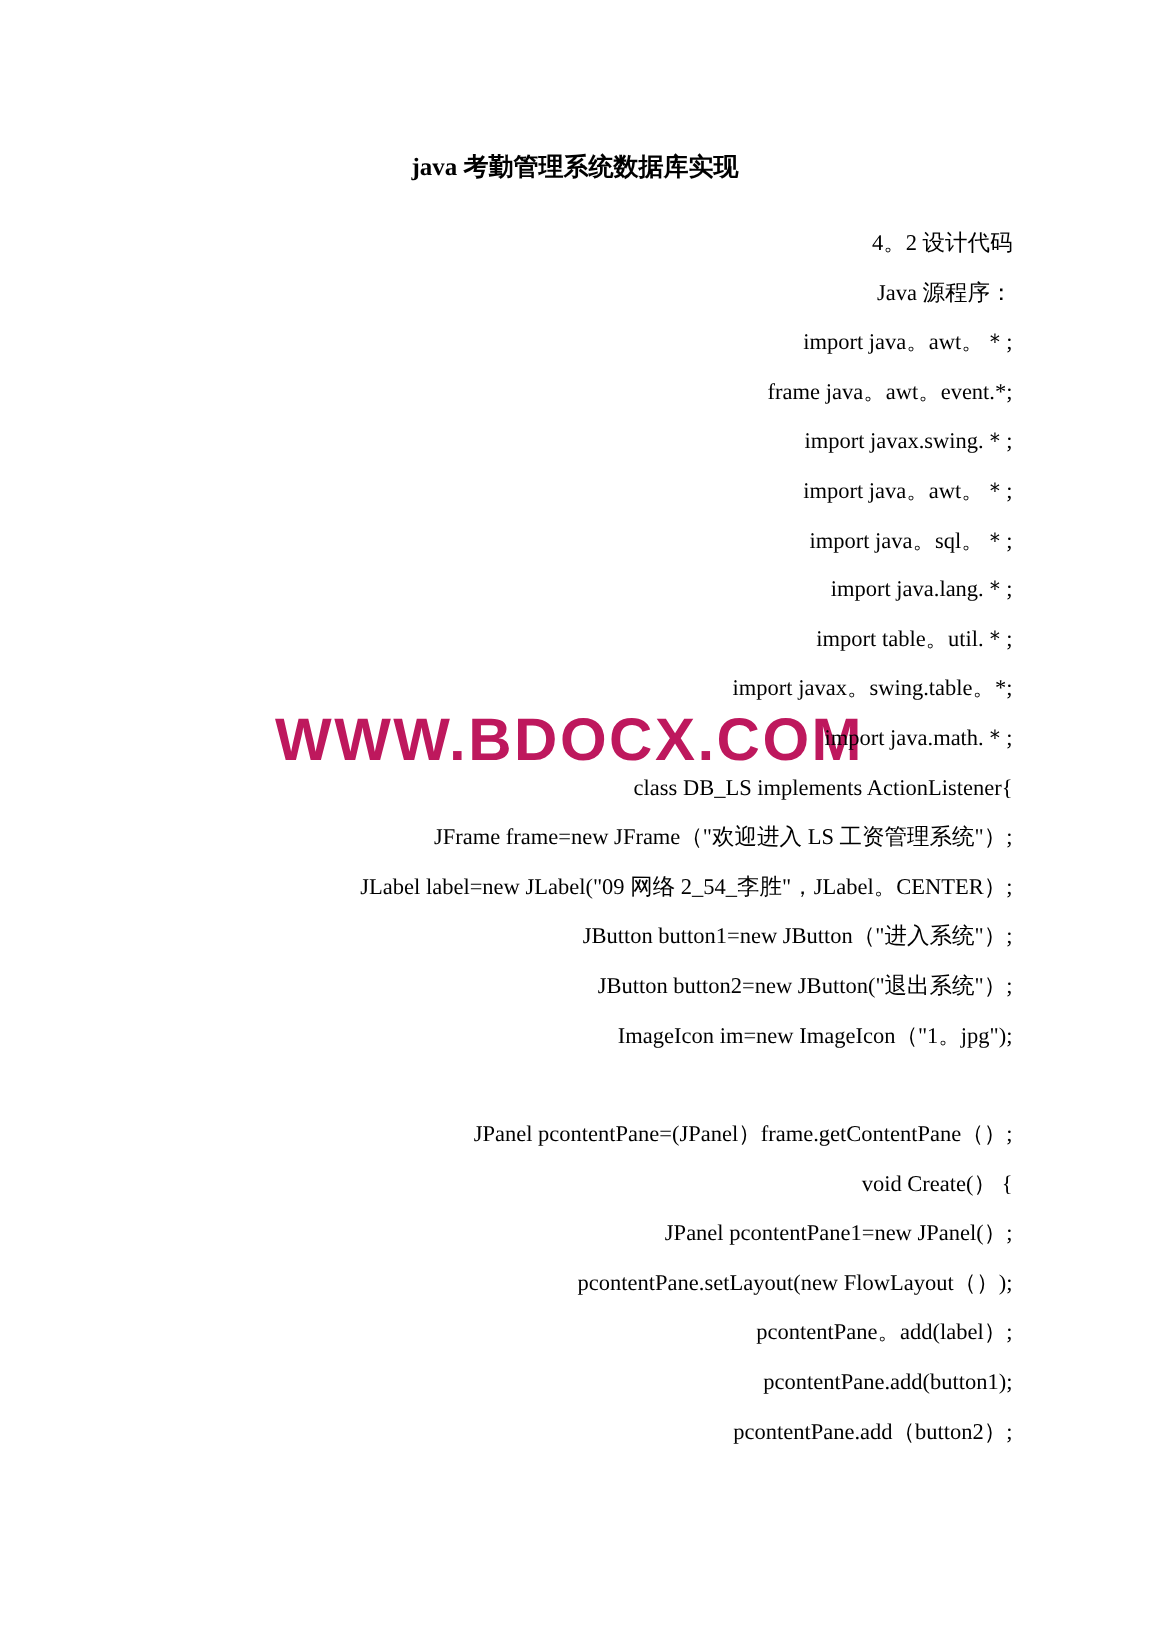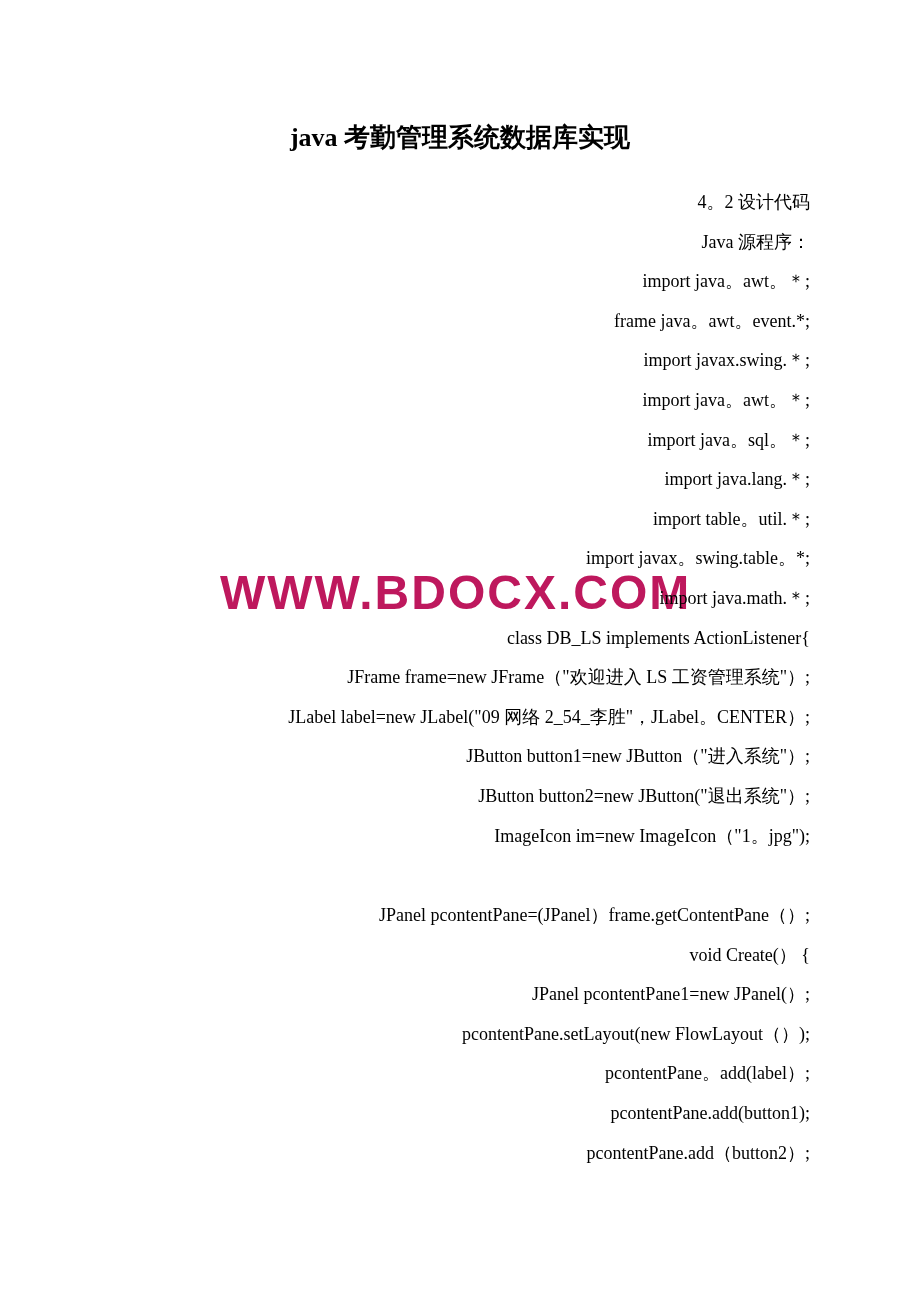--- a/index.html
+++ b/index.html
@@ -9,21 +9,21 @@
       font-family: "SimSun", "宋体", serif;
       width: 920px;
     }
     .page {
       padding: 120px 110px 100px 110px;
       box-sizing: border-box;
       width: 920px;
       position: relative;
     }
     .title {
-      font-size: 26px;
+      font-size: 20px;
       font-weight: bold;
       text-align: center;
       margin-bottom: 28px;
       font-family: "SimSun", "宋体", serif;
     }
     .line {
       font-size: 18px;
       line-height: 2.2;
       font-family: "Times New Roman", "SimSun", serif;
       white-space: pre-wrap;

